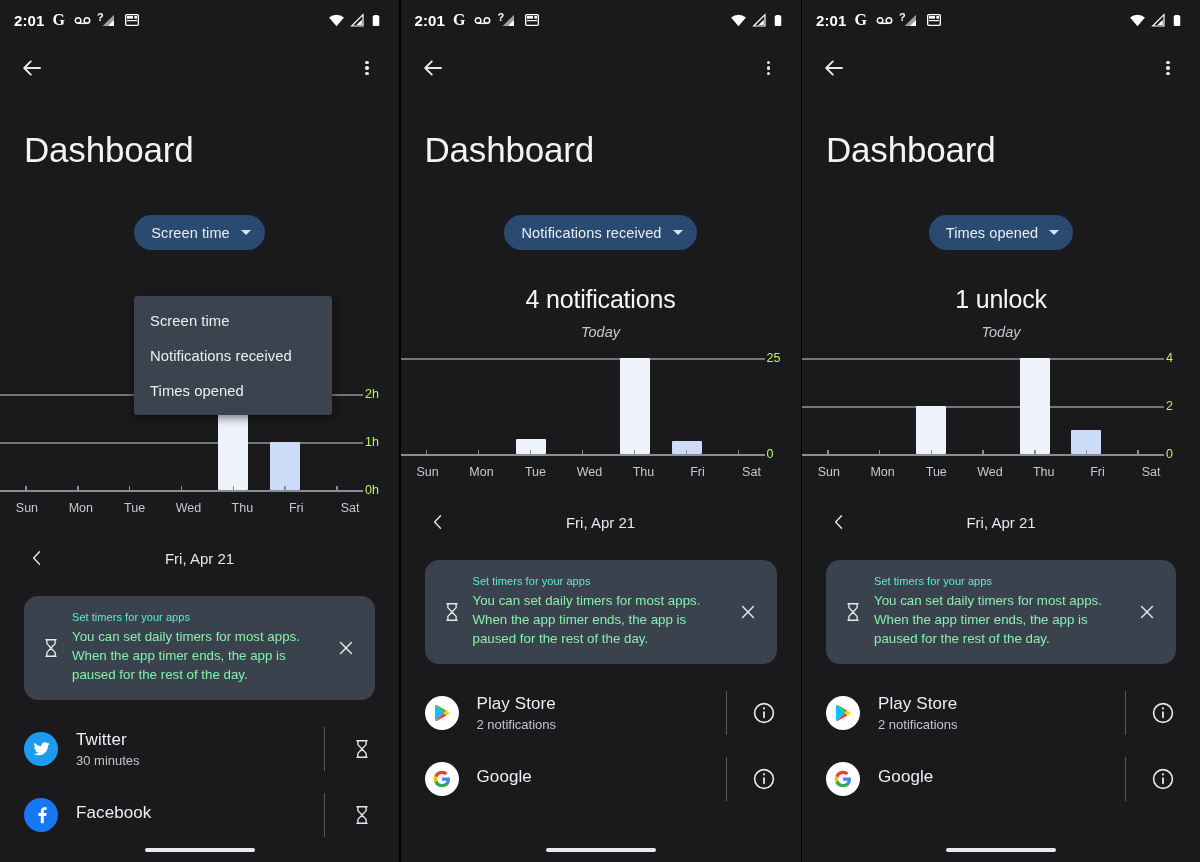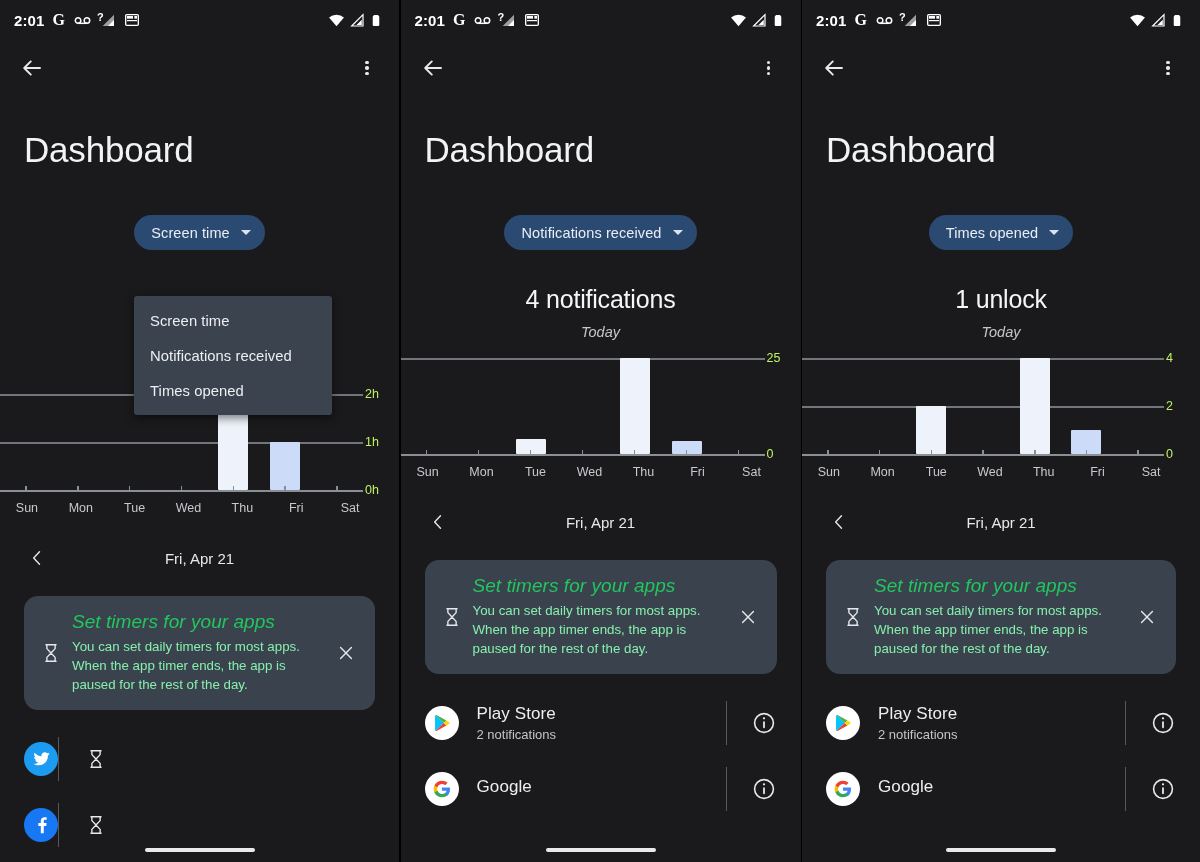--- a/index.html
+++ b/index.html
@@ -163,21 +163,21 @@
   .tipcard {
     margin: 21px 24px 0 24px;
     background: #3a424e;
     border-radius: 14px;
     display: flex; align-items: center;
     padding: 15px 14px 15px 14px;
     gap: 8px;
   }
   .tip-ico { flex: 0 0 26px; display:flex; align-items:center; justify-content:center; }
   .tip-body { flex: 1; }
-  .tip-title { color: #22c55e; font-size: 19px; margin-bottom: 5px; letter-spacing: .05px; font-style: italic; }
+  .tip-title { color: #5eead4; font-size: 11px; margin-bottom: 5px; letter-spacing: .05px; }
   .tip-text { color: #86efac; font-size: 13.3px; line-height: 1.42; }
   .tip-close { flex: 0 0 30px; display:flex; align-items:center; justify-content:center; }
 
   
   .applist { margin-top: 16px; }
   .approw { display: flex; align-items: center; height: 66px; padding: 0 0 0 24px; }
   .appicon { flex: 0 0 34px; height: 34px; border-radius: 50%; display:flex; align-items:center; justify-content:center; overflow:hidden; }
   .appmeta { flex: 1; margin-left: 18px; }
   .appname { color: #eceef1; font-size: 17px; letter-spacing: .1px; }
   .appsub { color: #c2c5c9; font-size: 13px; margin-top: 3px; }
@@ -351,33 +351,41 @@
           </svg>
         </div>
       </div>
       <div class="applist">
         <div class="approw">
           <span class="appicon" style="background:#1d9bf0;">
             <svg width="21" height="21" viewBox="0 0 24 24">
               <path d="M21.4 6.6c-.7.3-1.4.5-2.2.6.8-.5 1.4-1.2 1.7-2.1-.7.4-1.6.8-2.4.9-.7-.8-1.7-1.2-2.8-1.2-2.1 0-3.8 1.7-3.8 3.8 0 .3 0 .6.1.9-3.2-.2-6-1.7-7.9-4-.3.6-.5 1.2-.5 2 0 1.3.7 2.5 1.7 3.2-.6 0-1.2-.2-1.7-.5v.1c0 1.8 1.3 3.4 3 3.7-.3.1-.6.1-1 .1-.2 0-.5 0-.7-.1.5 1.5 1.9 2.6 3.5 2.6-1.3 1-2.9 1.6-4.7 1.6-.3 0-.6 0-.9-.1 1.7 1.1 3.7 1.7 5.8 1.7 7 0 10.8-5.8 10.8-10.8v-.5c.8-.5 1.4-1.2 2-2z" fill="#fff"></path>
             </svg>
           </span>
+          <div class="appmeta">
+            <div class="appname">Twitter</div>
+            <div class="appsub">30 minutes</div>
+          </div>
           <div class="appdivider"></div>
           <div class="appaction">
             <svg width="22" height="22" viewBox="0 0 24 24">
               <path d="M6.5 3 H17.5 M6.5 21 H17.5 M7.5 3 V7.2 L12 12 L16.5 7.2 V3 M7.5 21 V16.8 L12 12 L16.5 16.8 V21" fill="none" stroke="#e6e8eb" stroke-width="1.5" stroke-linecap="round" stroke-linejoin="round"></path>
             </svg>
           </div>
         </div>
         <div class="approw">
           <span class="appicon" style="background:#1877f2;">
             <svg width="21" height="21" viewBox="0 0 24 24">
               <path d="M14.6 22v-8.4h2.8l.4-3.3h-3.2V8.2c0-.9.3-1.6 1.6-1.6h1.7V3.7c-.3 0-1.3-.1-2.5-.1-2.5 0-4.2 1.5-4.2 4.3v2.4H8.4v3.3h2.8V22z" fill="#fff"></path>
             </svg>
           </span>
+          <div class="appmeta">
+            <div class="appname">Facebook</div>
+            <div class="appsub"></div>
+          </div>
           <div class="appdivider"></div>
           <div class="appaction">
             <svg width="22" height="22" viewBox="0 0 24 24">
               <path d="M6.5 3 H17.5 M6.5 21 H17.5 M7.5 3 V7.2 L12 12 L16.5 7.2 V3 M7.5 21 V16.8 L12 12 L16.5 16.8 V21" fill="none" stroke="#e6e8eb" stroke-width="1.5" stroke-linecap="round" stroke-linejoin="round"></path>
             </svg>
           </div>
         </div>
       </div>
       <div class="navpill"></div>
     </div>

